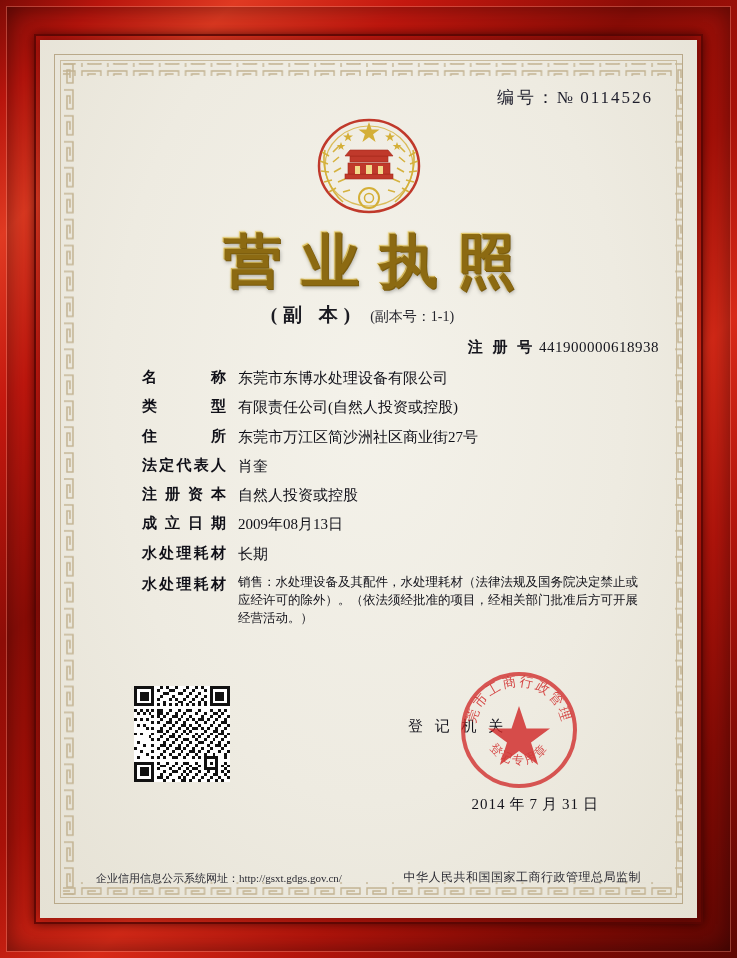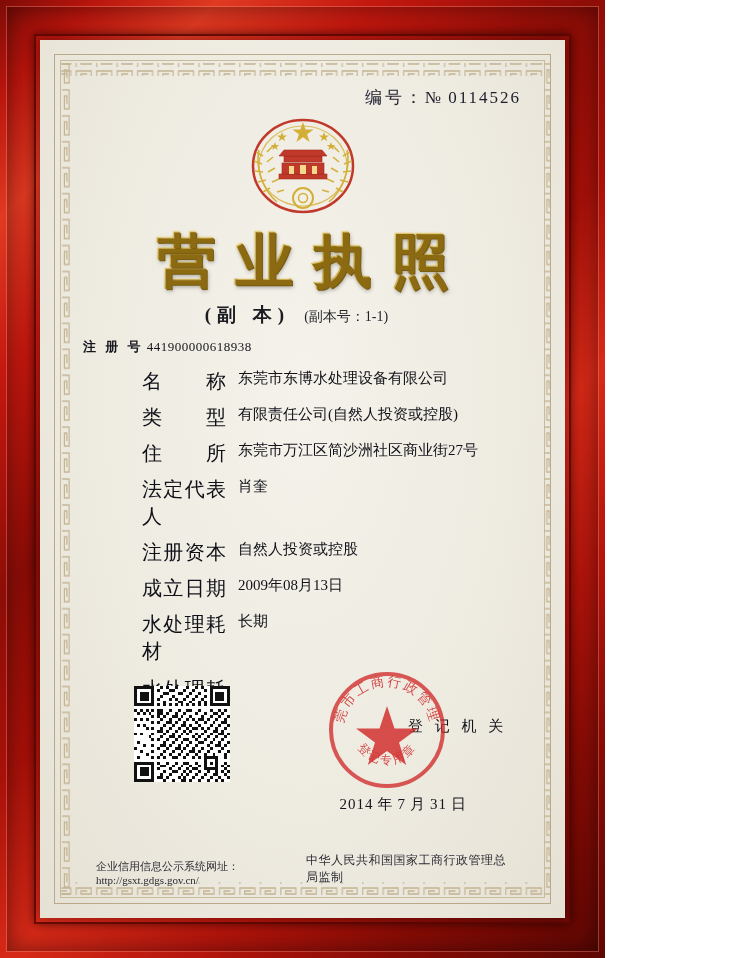--- a/index.html
+++ b/index.html
@@ -10,21 +10,21 @@
   body {
     width: 737px;
     height: 958px;
     font-family: "Liberation Serif", "DejaVu Serif", serif;
     overflow: hidden;
   }
 
   
   .certificate {
     position: relative;
-    width: 605px;
+    width: 737px;
     height: 958px;
     box-sizing: border-box;
     background:
       linear-gradient(135deg, #7e0b06 0%, #b8150d 6%, #e03a22 14%, #c4180f 24%, #8d0d07 38%,
                       #a81109 50%, #d82a18 62%, #b4150c 74%, #880c06 86%, #5e0703 100%);
     padding: 16px;
   }
   .frame-inner-glow {
     position: absolute;
     inset: 6px;
@@ -147,47 +147,47 @@
     color: #1b1b22;
   }
   .subtitle-num {
     font-size: 14px;
     margin-left: 14px;
     color: #23232b;
   }
 
   .reg-no {
     position: absolute;
-    left: 5px; right: 0;
+    left: 14px; right: 0;
     top: 268px;
-    text-align: left;
-    font-size: 13px;
+    text-align: right;
+    font-size: 15px;
     color: #14141c;
   }
   .reg-no .lbl { letter-spacing: 3px; font-weight: bold; }
   .reg-no .val { letter-spacing: 0.5px; }
 
   
   .fields {
     position: absolute;
     left: 64px;
     right: 20px;
     top: 298px;
   }
   .field-row {
     display: flex;
     align-items: flex-start;
     margin-bottom: 9px;
   }
   .field-label {
     width: 96px;
     flex: 0 0 96px;
-    font-size: 20px;
+    font-size: 15px;
     color: #101018;
-    font-weight: normal;
+    font-weight: bold;
     letter-spacing: 0px;
     text-align: justify;
     text-align-last: justify;
     padding-right: 12px;
     box-sizing: border-box;
   }
   .field-value {
     font-size: 15px;
     color: #101018;
     line-height: 1.35;
@@ -369,20 +369,21 @@
         <div class="field-row">
           <div class="field-label">成立日期</div>
           <div class="field-value">2009年08月13日</div>
         </div>
         <div class="field-row">
           <div class="field-label">水处理耗材</div>
           <div class="field-value">长期</div>
         </div>
         <div class="field-row scope">
           <div class="field-label">水处理耗材</div>
+          <div class="field-value small">销售：水处理设备及其配件，水处理耗材（法律法规及国务院决定禁止或应经许可的除外）。（依法须经批准的项目，经相关部门批准后方可开展经营活动。）</div>
         </div>
       </div>
 
       <div class="qr">
         <svg width="96" height="96" viewBox="0 0 33 33" shape-rendering="crispEdges">
           <rect width="33" height="33" fill="#ffffff"></rect>
           <g fill="#111111">
 
             <rect x="0" y="0" width="7" height="1"></rect>
               <rect x="0" y="6" width="7" height="1"></rect>

